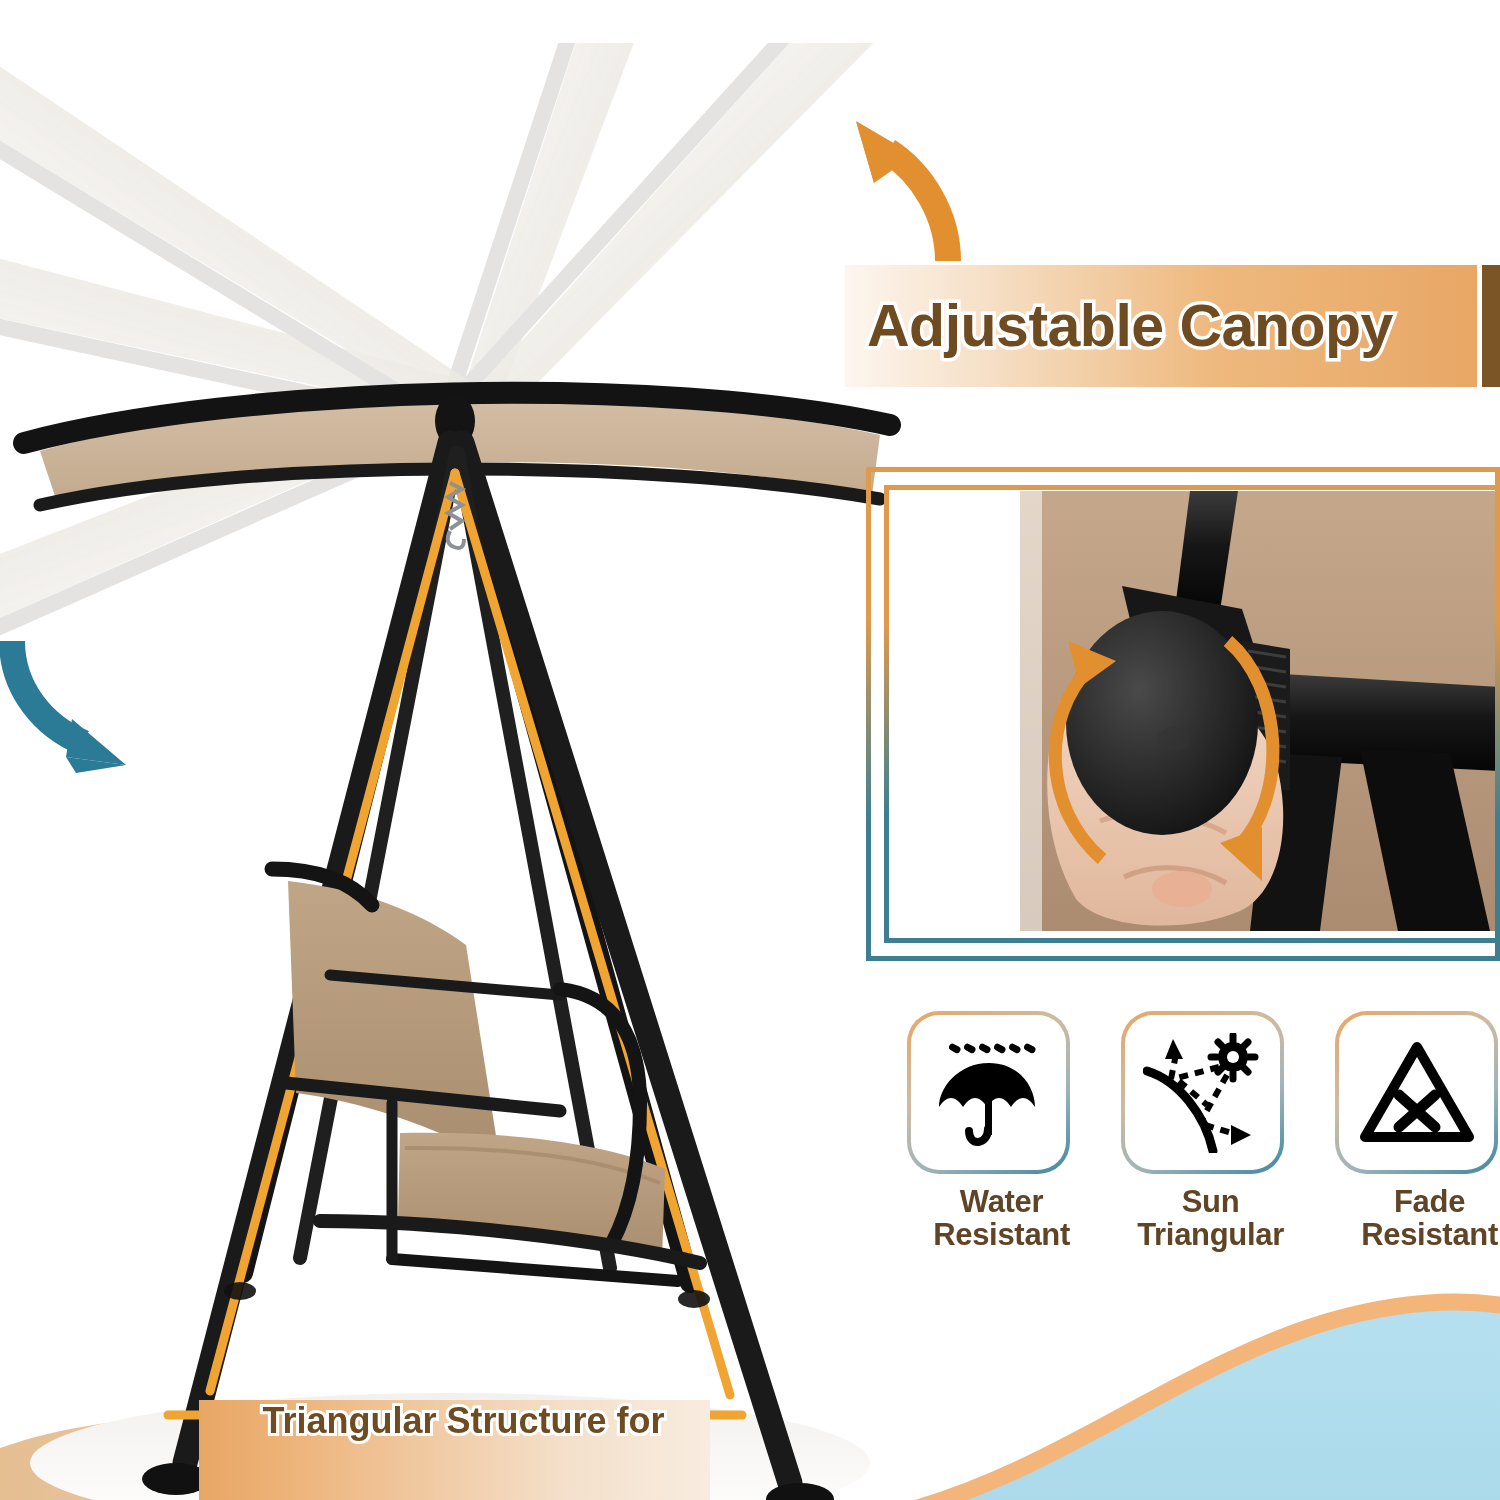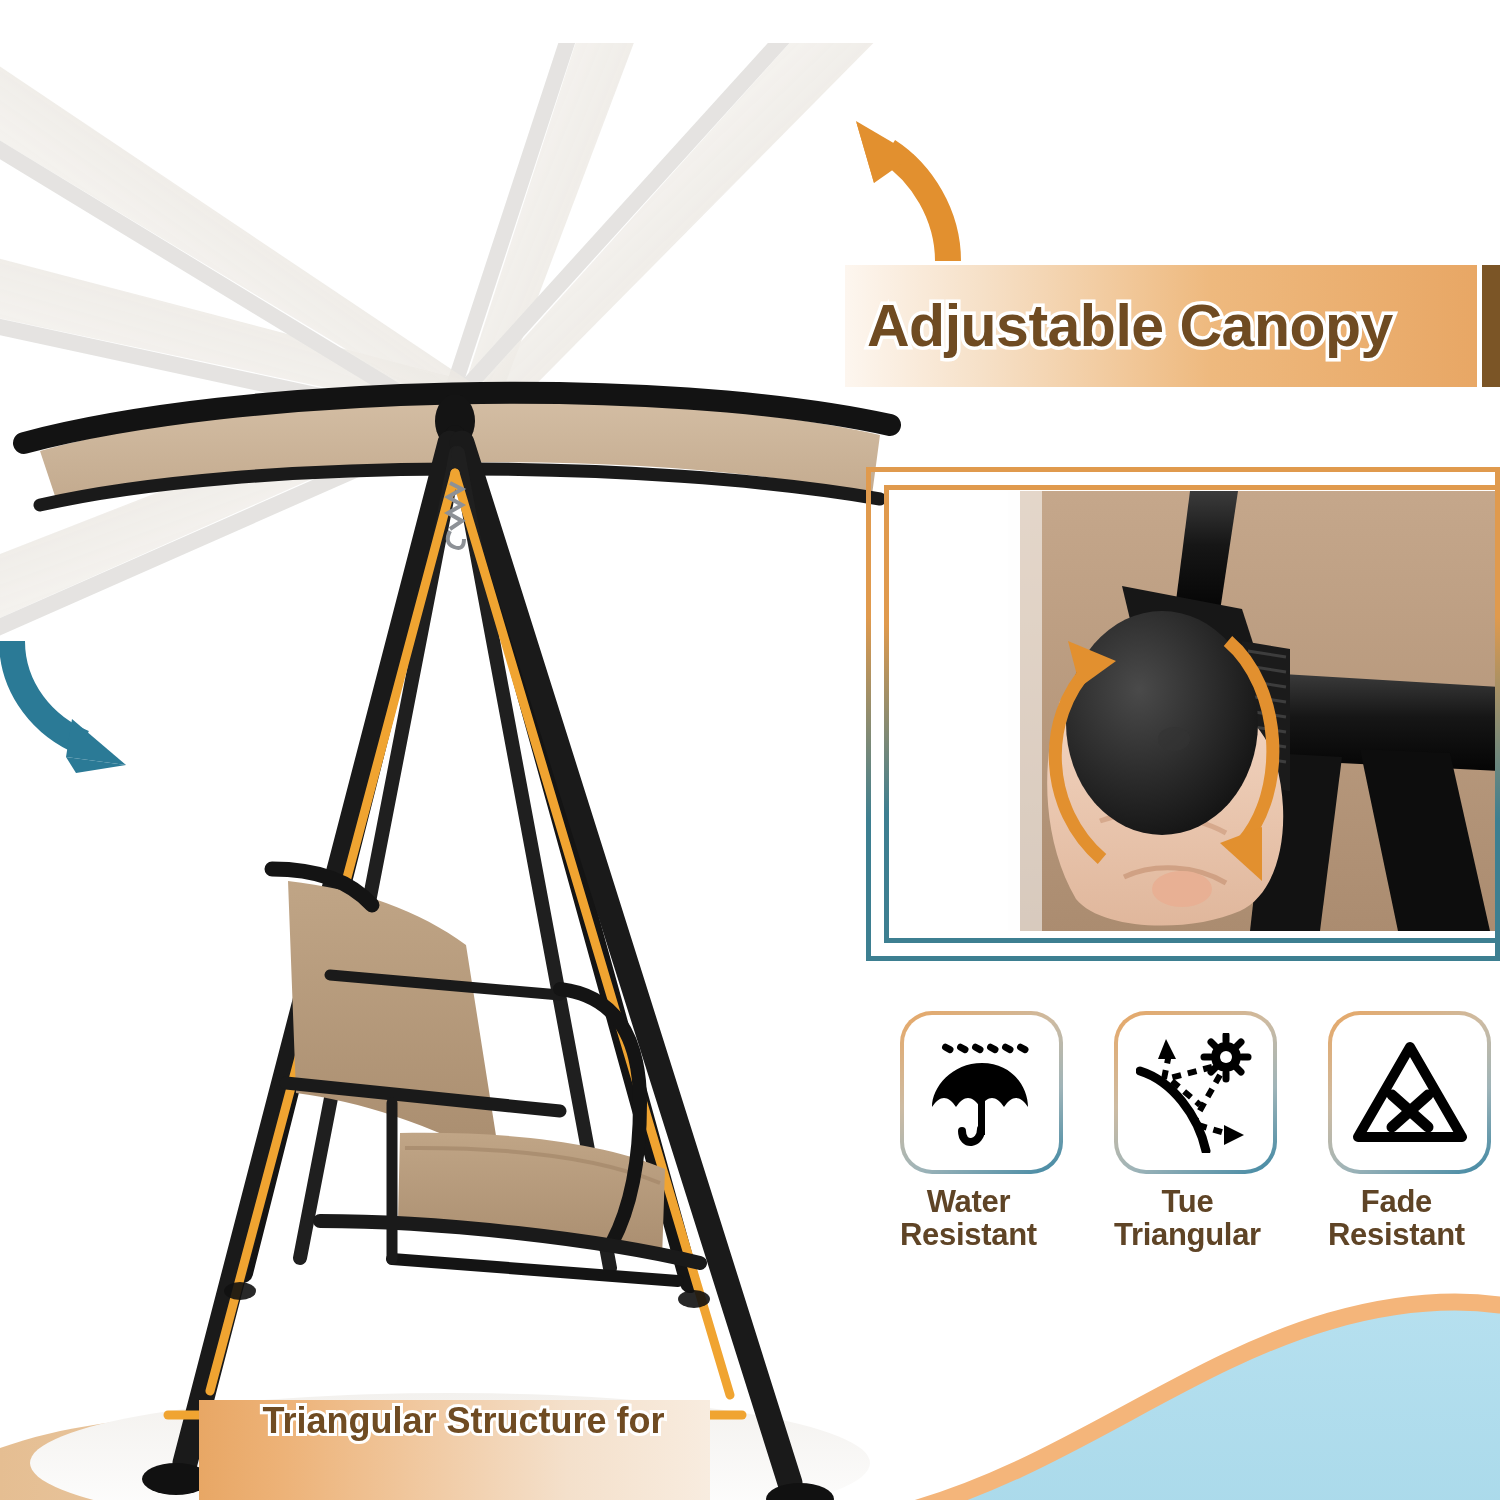--- a/index.html
+++ b/index.html
@@ -43,21 +43,21 @@
   .frame-inner { left:18px; top:18px; right:-14px; bottom:18px; border-width:5px;
      border-image:linear-gradient(180deg,#e09a4d 0%,#e09a4d 30%,#3d7f91 72%,#3d7f91 100%) 1; }
   .inset-photo {
     position:absolute; left:24px; top:24px; width:610px; height:440px;
     overflow:hidden; border-radius:28px 0 0 28px;
   }
 
   
   .features { position:absolute; left:900px; top:968px; width:600px; height:272px; z-index:6;
     display:flex; gap:44px; }
-  .feature { width:170px; display:flex; flex-direction:column; align-items:flex-start; }
+  .feature { width:170px; display:flex; flex-direction:column; align-items:flex-end; }
   .badge-box {
     width:163px; height:163px; border-radius:32px; background:#fff;
     border:4px solid transparent;
     background-image:linear-gradient(#fff,#fff),
       linear-gradient(150deg,#e7a765 0%, #cdbba2 38%, #9fb4b8 66%, #3e87a3 100%);
     background-origin:border-box; background-clip:content-box, border-box;
     display:flex; align-items:center; justify-content:center;
   }
   .feature-label {
     margin-top:12px; text-align:center; color:#5f4426;
@@ -340,21 +340,21 @@
             <path d="M28 46 L34 16"></path>
             <path d="M36 48 L64 72"></path>
             <path d="M84 42 L58 88"></path>
             <path d="M62 92 L96 102"></path>
           </g>
           <path d="M30 6 L40 26 L22 26 Z" fill="#000"></path>
           <path d="M108 102 L88 112 L88 92 Z" fill="#000"></path>
         </svg>
       </div>
       <div class="feature-label">
-        <span>Tue</span><br>
+        <span>Sun</span><br>
         <span>Triangular</span>
       </div>
     </div>
 
     <div class="feature">
       <div class="badge-box">
         <svg width="120" height="120" viewBox="0 0 120 120">
           <path d="M60 14 L112 104 L8 104 Z" fill="none" stroke="#000" stroke-width="10" stroke-linejoin="round"></path>
           <g stroke="#000" stroke-width="11" stroke-linecap="round">
             <line x1="42" y1="62" x2="78" y2="94"></line>

